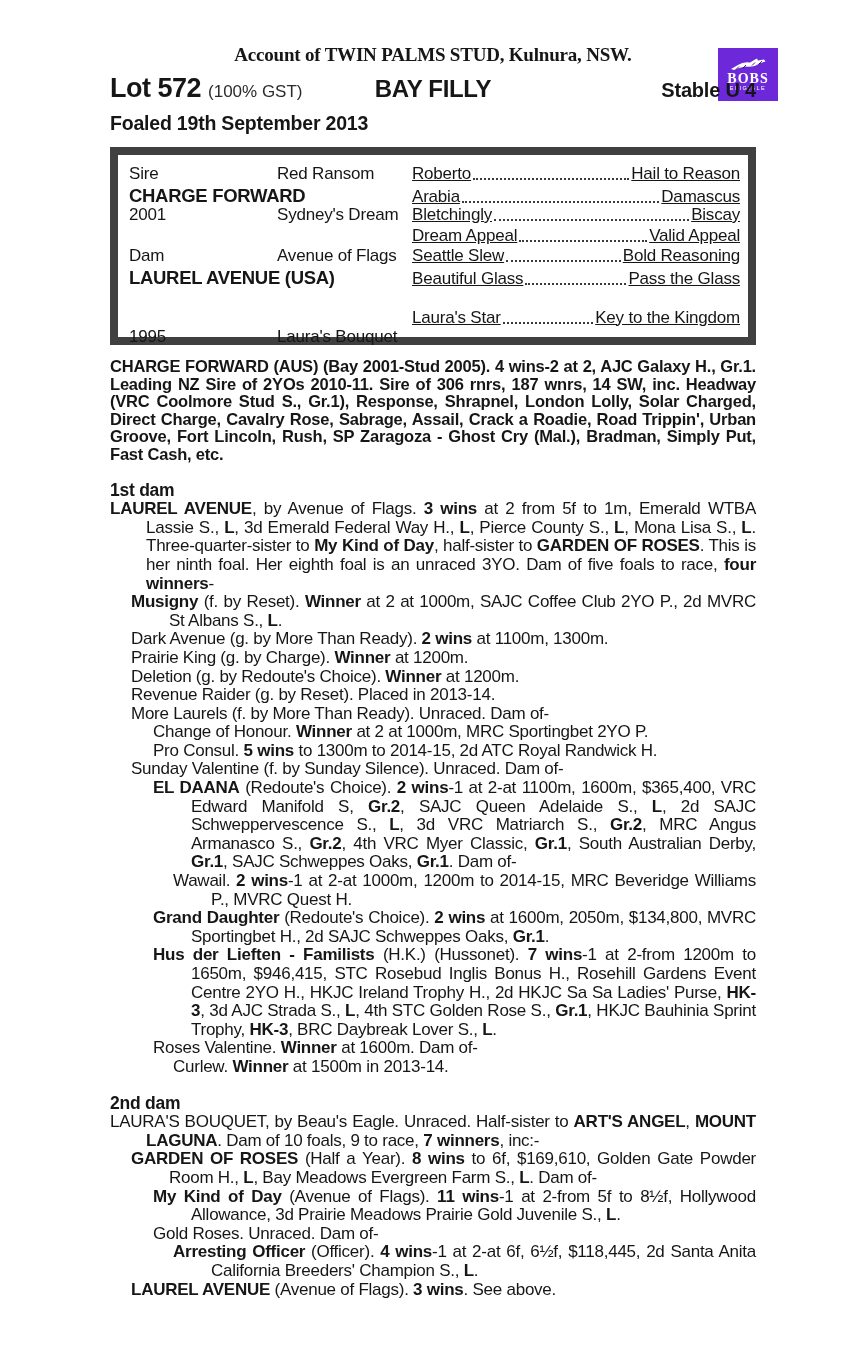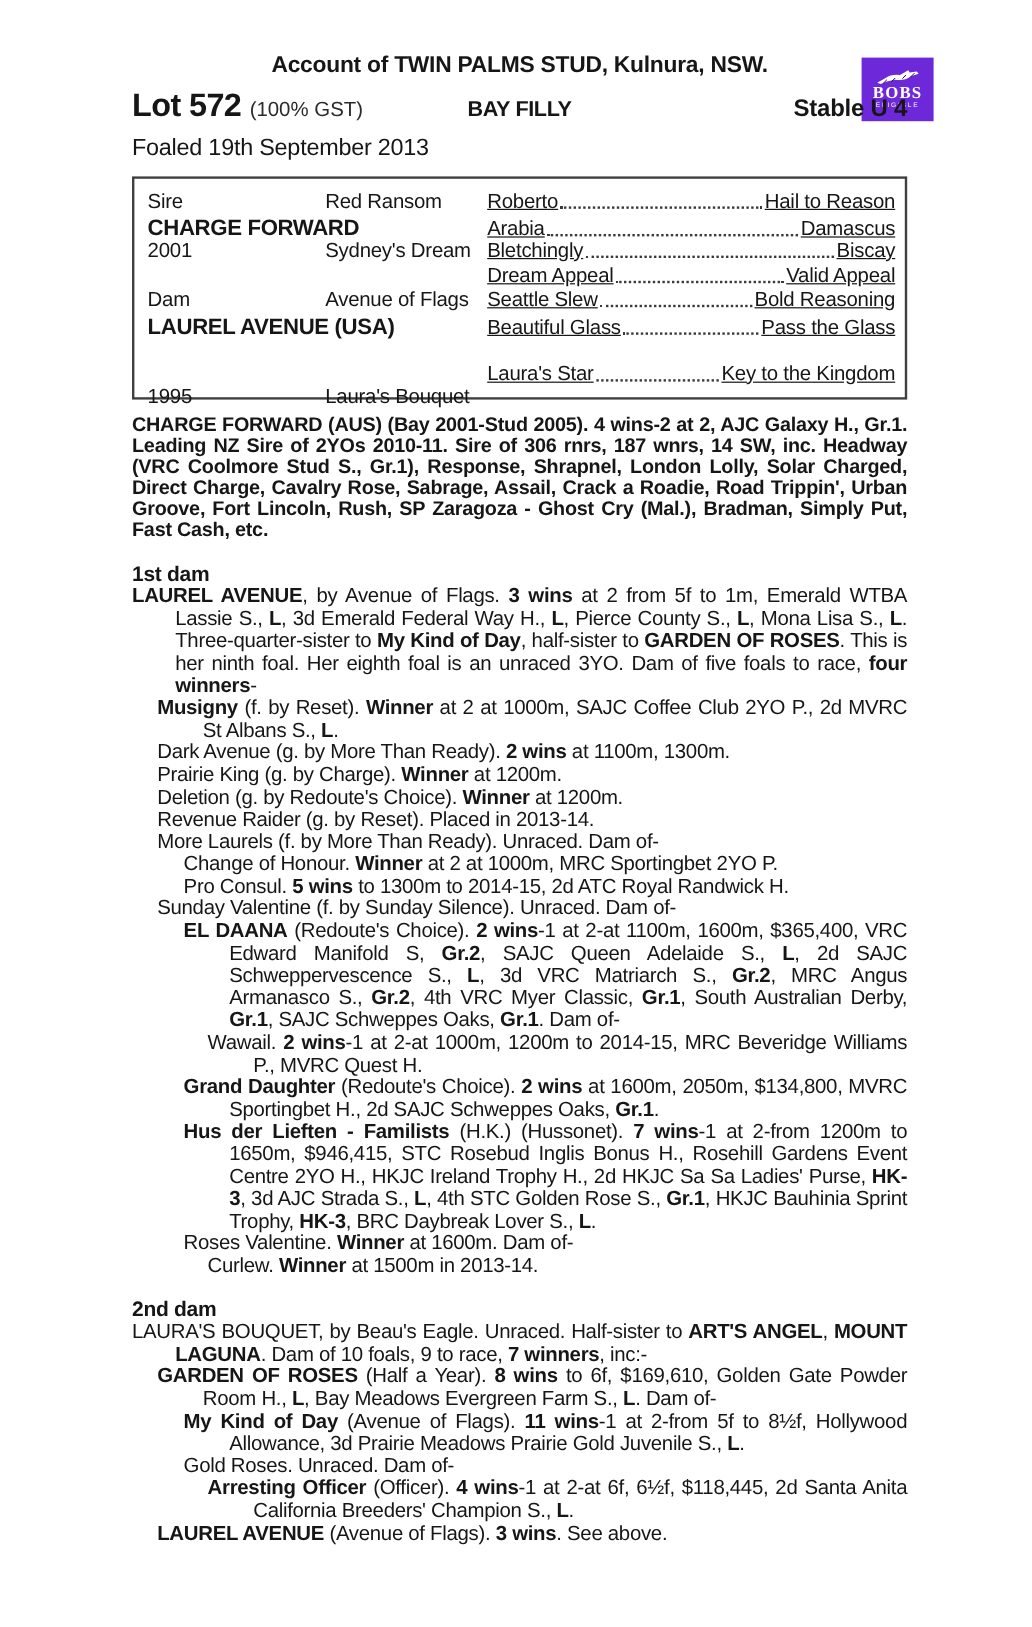--- a/index.html
+++ b/index.html
@@ -12,33 +12,33 @@
   
   .bobs-logo{
     position:absolute;left:718px;top:48px;width:60px;height:53px;background:#6d28d9;
     display:flex;flex-direction:column;align-items:center;justify-content:center;
     color:#fff;text-align:center;
   }
   .bobs-logo svg{display:block;margin-bottom:1px;}
   .bobs-name{font-family:"Liberation Serif","DejaVu Serif",serif;font-weight:bold;font-size:14px;line-height:13px;letter-spacing:1px;}
   .bobs-sub{font-size:5.5px;letter-spacing:1.5px;line-height:7px;}
   
-  .account{font-weight:bold;font-size:19px;text-align:center;letter-spacing:-0.2px;}
+  .account{font-weight:bold;font-size:19px;text-align:center;letter-spacing:-0.2px;font-family:Liberation Serif, serif;}
   .lot-row{display:grid;grid-template-columns:1fr auto 1fr;align-items:baseline;margin-top:7px;}
   .lot-left{display:flex;align-items:baseline;}
   .lot-label{font-weight:bold;font-size:27px;letter-spacing:-0.5px;}
   .gst{font-size:17px;margin-left:7px;color:#2b2b2b;}
-  .sex{font-weight:bold;font-size:18px;letter-spacing:-0.3px;text-align:center;}
+  .sex{font-weight:bold;font-size:24px;letter-spacing:-0.3px;text-align:center;}
   .stable{font-weight:bold;font-size:20px;text-align:right;letter-spacing:-0.2px;}
-  .foaled-row{display:flex;justify-content:space-between;align-items:baseline;margin-top:8px;font-size:19.5px;letter-spacing:-0.2px;}
+  .foaled-row{display:flex;justify-content:space-between;align-items:baseline;margin-top:8px;font-size:19.5px;letter-spacing:-0.2px;font-weight:bold;}
   .branded-group{display:flex;align-items:baseline;}
   .brand-glyph{margin:0 16px 0 10px;position:relative;top:2px;}
   
   .ped-table{
-    margin-top:12px;border:2px solid #404040;
+    margin-top:12px;border:8px solid #404040;
     padding:9px 8px 9px 11px;
     display:grid;grid-template-columns:148px 135px 1fr;grid-auto-rows:20.5px;
     font-size:17px;letter-spacing:-0.2px;align-items:baseline;
   }
   .ped-table .bdname{font-weight:bold;font-size:18.5px;letter-spacing:-0.3px;grid-column:1/3;white-space:nowrap;}
   .c1{grid-column:1;} .c2{grid-column:2;} .c3{grid-column:3;}
   .r1{grid-row:1;} .r2{grid-row:2;} .r3{grid-row:3;} .r4{grid-row:4;}
   .r5{grid-row:5;} .r6{grid-row:6;} .r7{grid-row:7;margin-top:40px;} .r8{grid-row:8;}
   .leader-row{display:flex;align-items:flex-end;line-height:20px;text-decoration:underline;}
   .leader-row .dots{flex:1 1 auto;min-width:10px;border-bottom:2px dotted #3a3a3a;margin:0 2px 4px 2px;}

